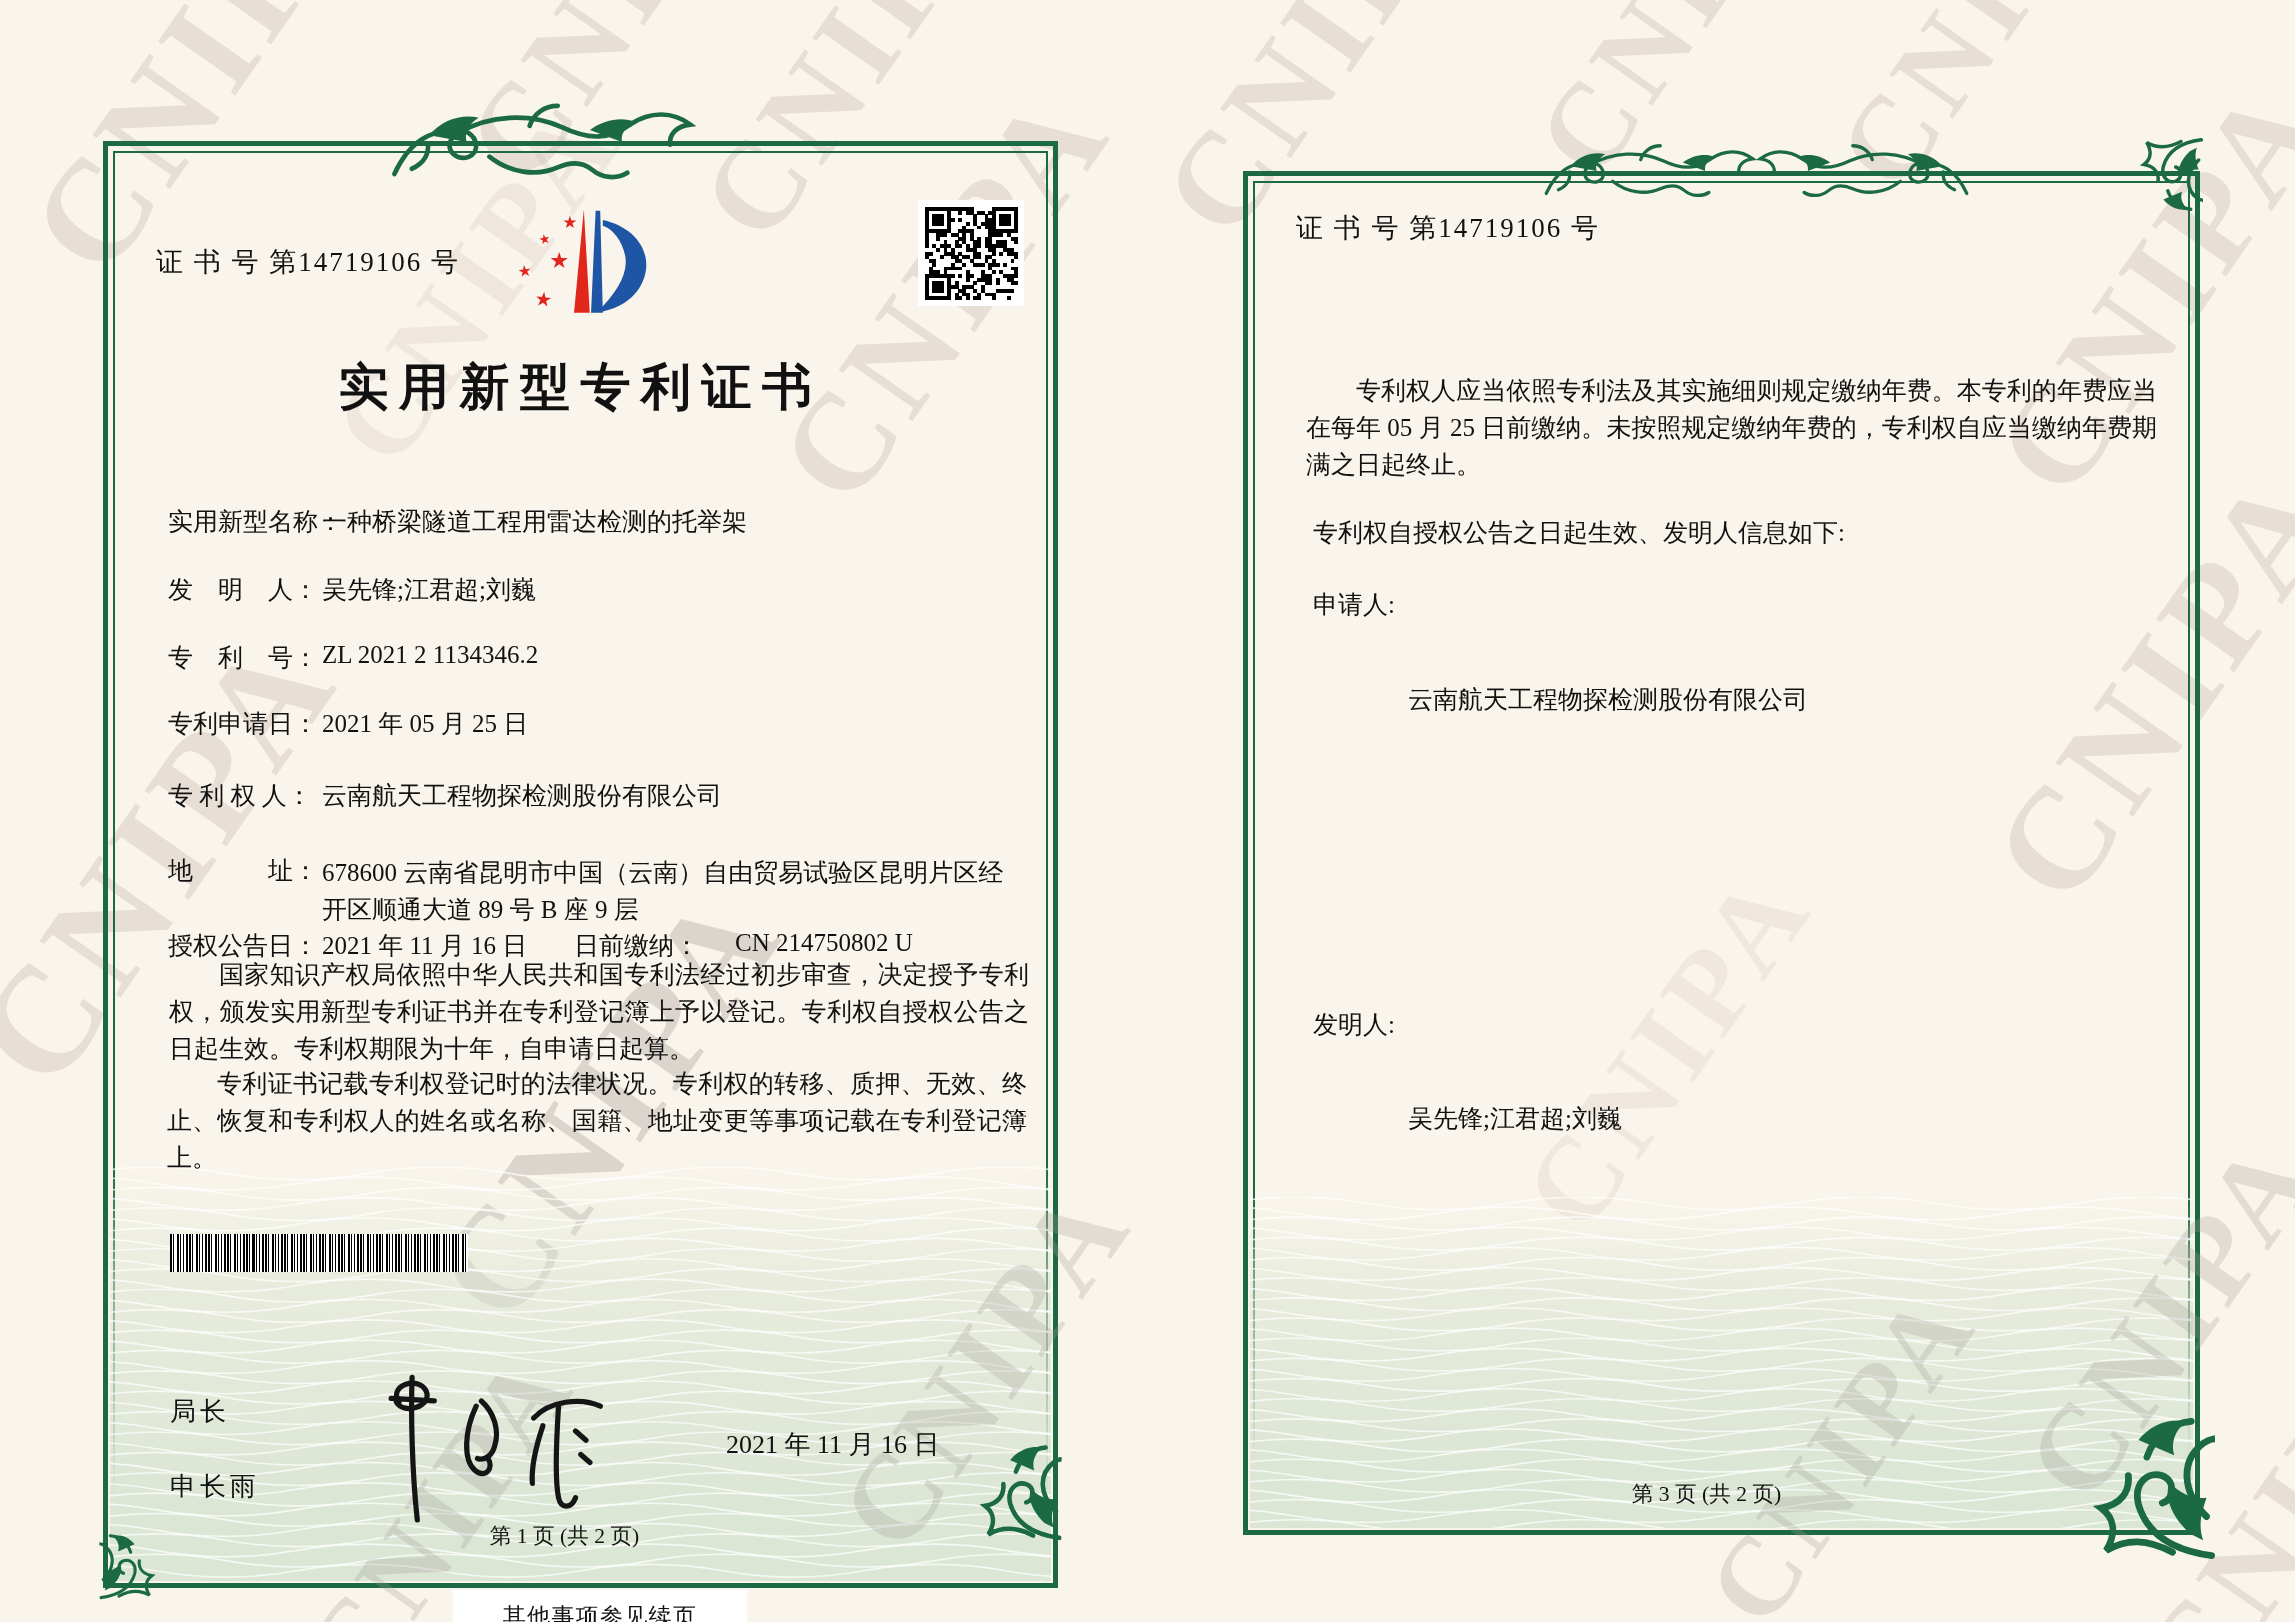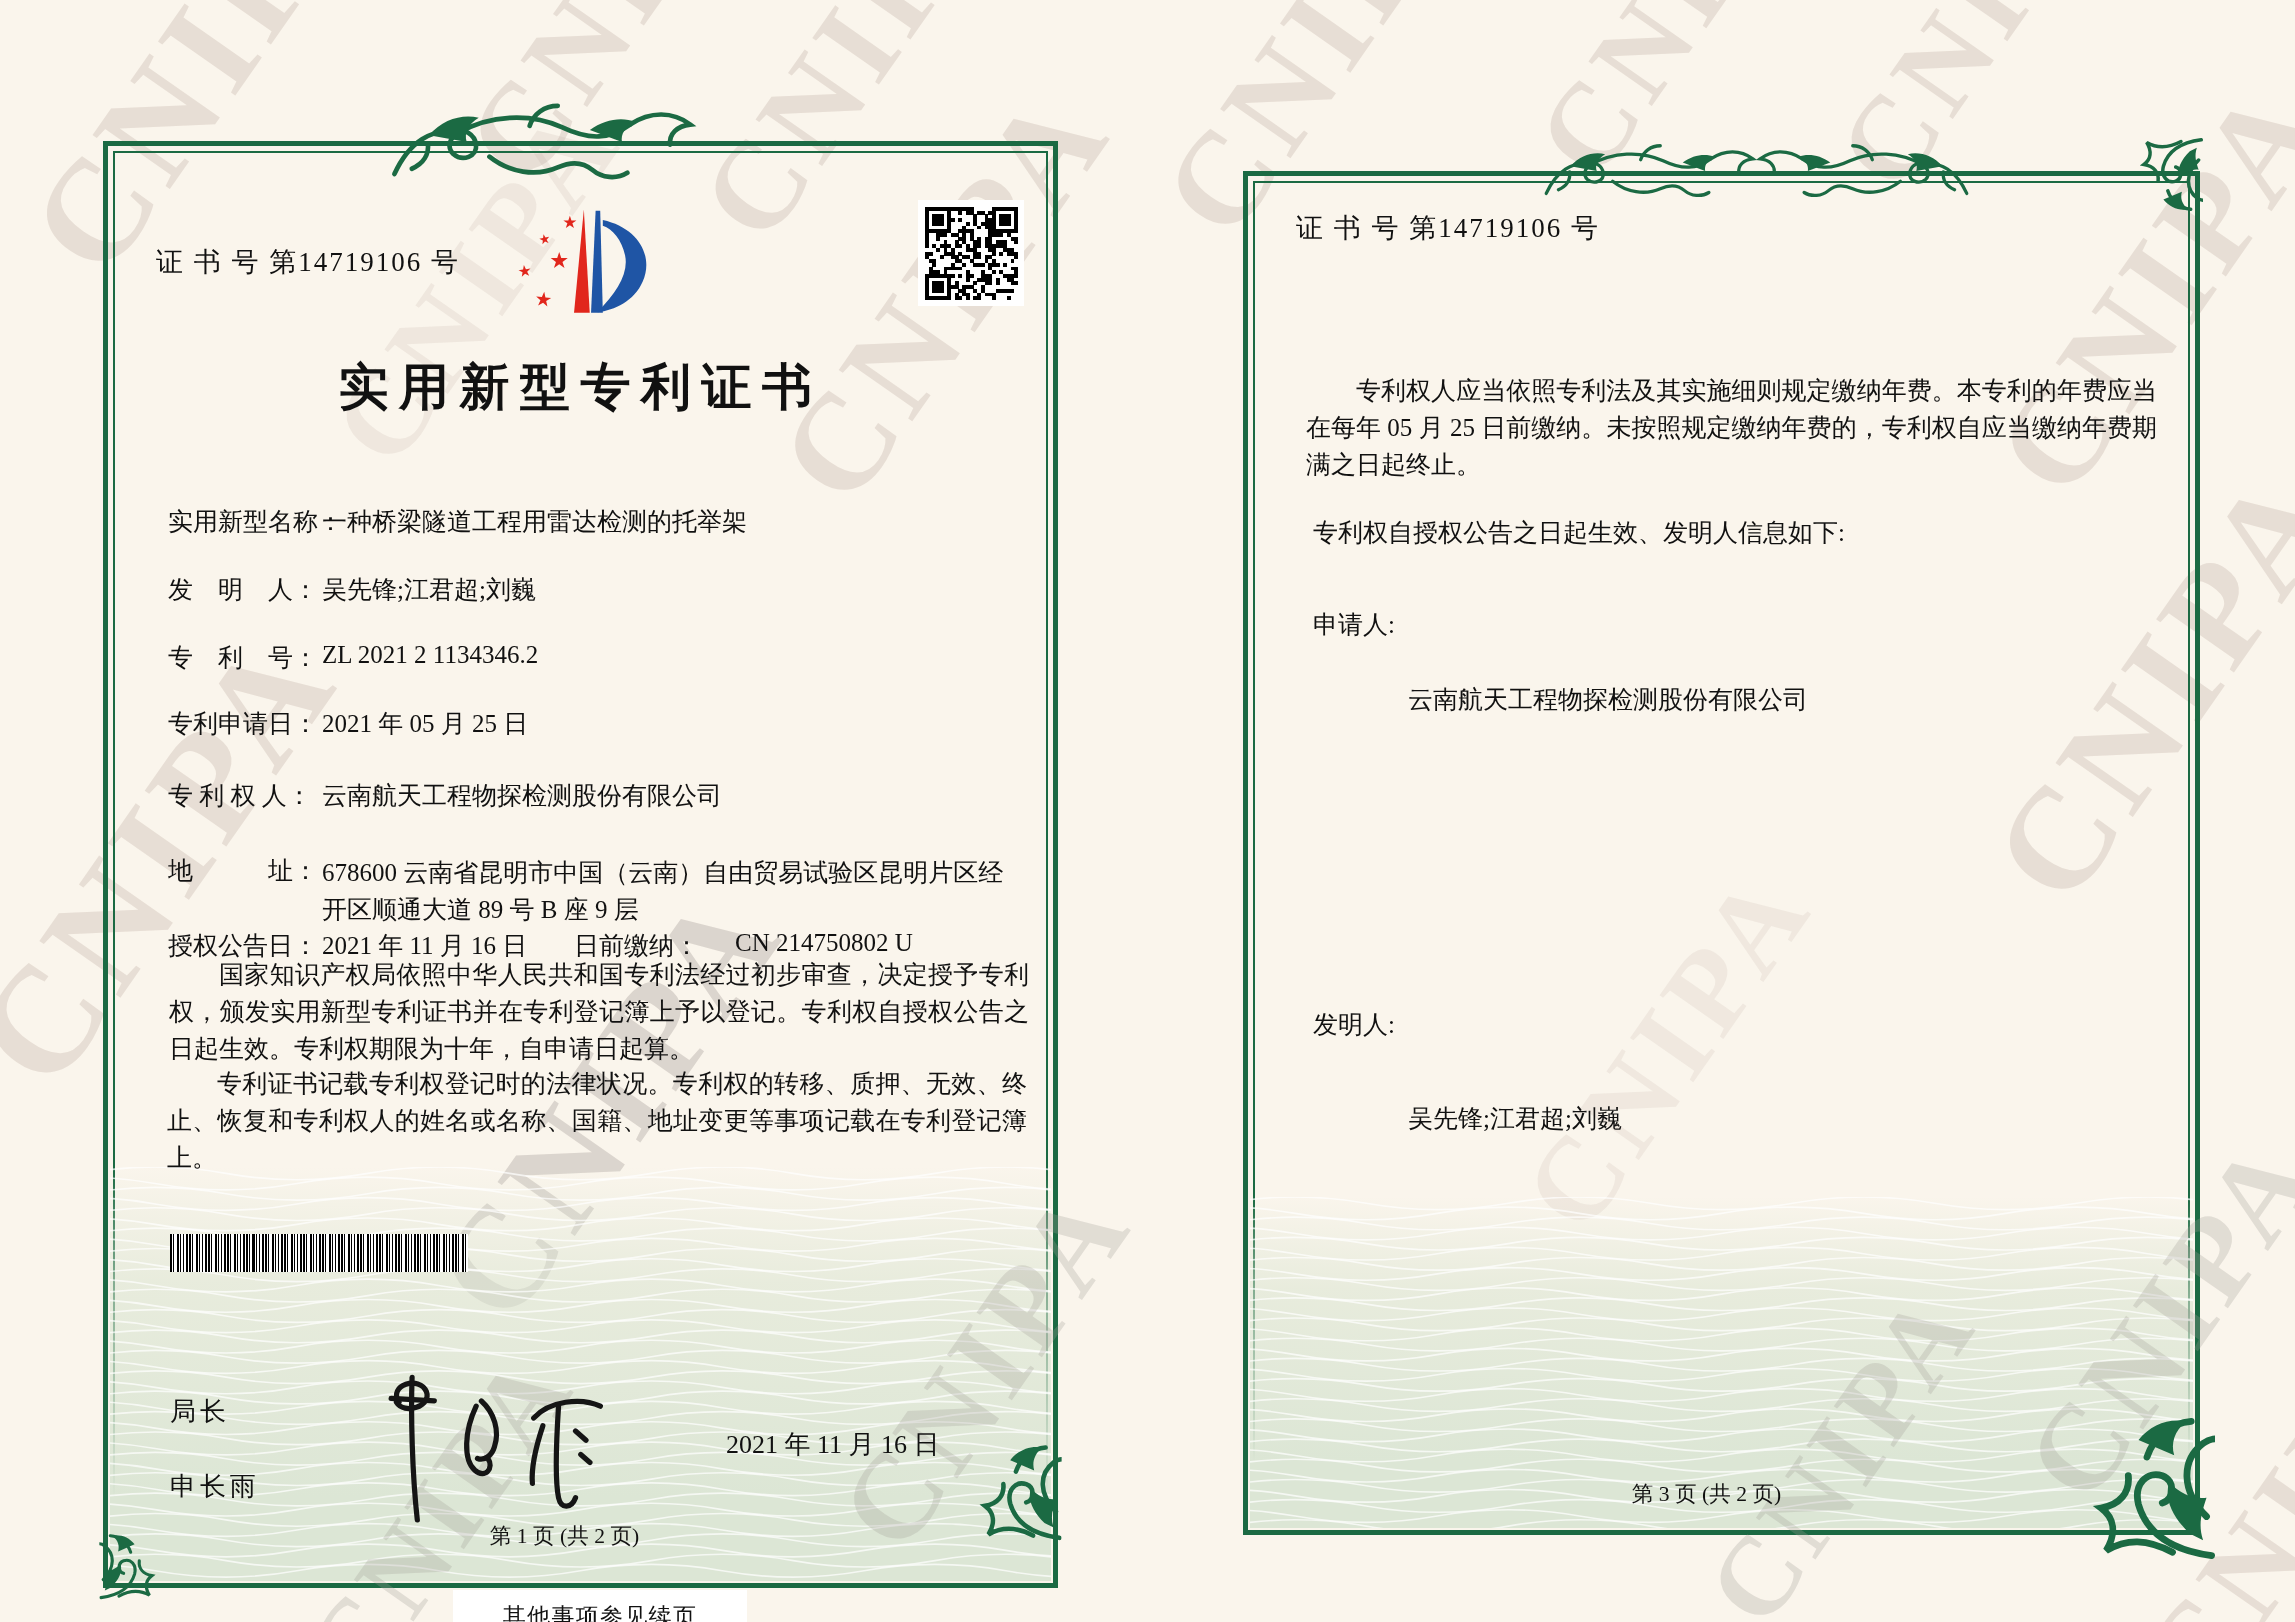--- a/index.html
+++ b/index.html
@@ -547,21 +547,21 @@
 
   <div class="content">
     <div class="certno" style="left:48px;top:34px;">证 书 号 第14719106 号</div>
 
     <p class="para" style="left:58px;top:196px;width:851px;margin:0;">专利权人应当依照专利法及其实施细则规定缴纳年费。本专利的年费应当在每年 05 月 25 日前缴纳。未按照规定缴纳年费的，专利权自应当缴纳年费期满之日起终止。</p>
 
     <div class="row" style="top:340px;">
       <span class="lab" style="left:65px;">专利权自授权公告之日起生效、发明人信息如下:</span>
     </div>
     <div class="row" style="top:412px;">
-      <span class="lab" style="left:65px;margin-top:20px;">申请人:</span>
+      <span class="lab" style="left:65px;">申请人:</span>
     </div>
     <div class="row" style="top:507px;">
       <span class="lab" style="left:160px;">云南航天工程物探检测股份有限公司</span>
     </div>
     <div class="row" style="top:832px;">
       <span class="lab" style="left:65px;">发明人:</span>
     </div>
     <div class="row" style="top:926px;">
       <span class="lab" style="left:160px;">吴先锋;江君超;刘巍</span>
     </div>

